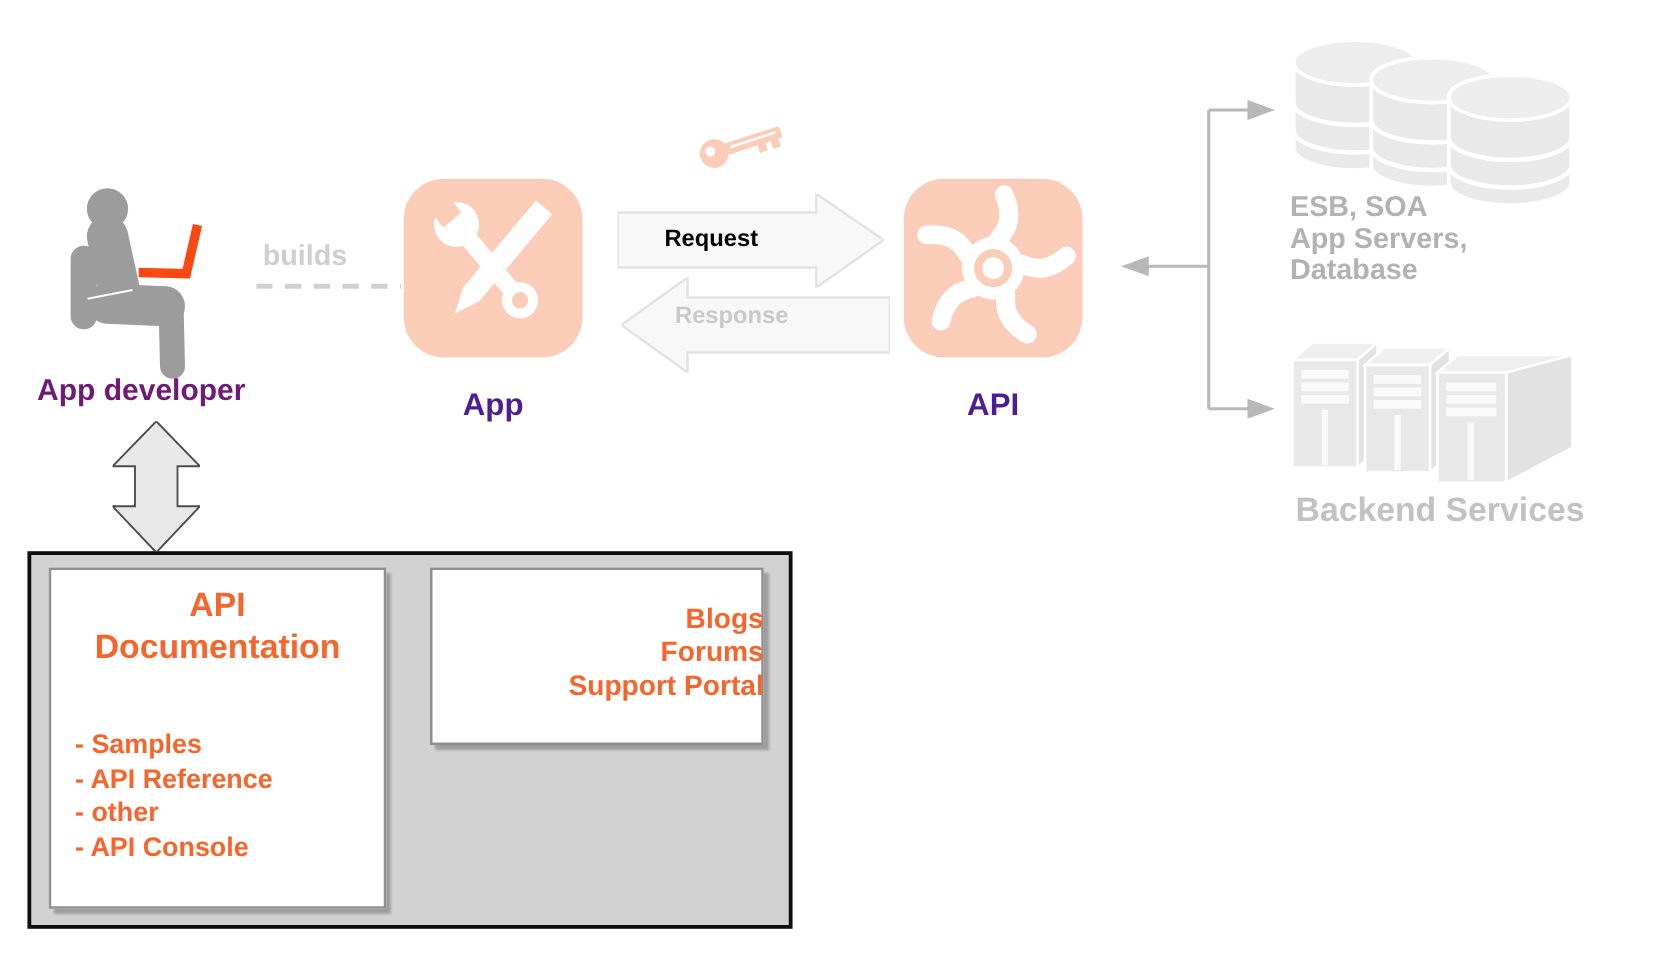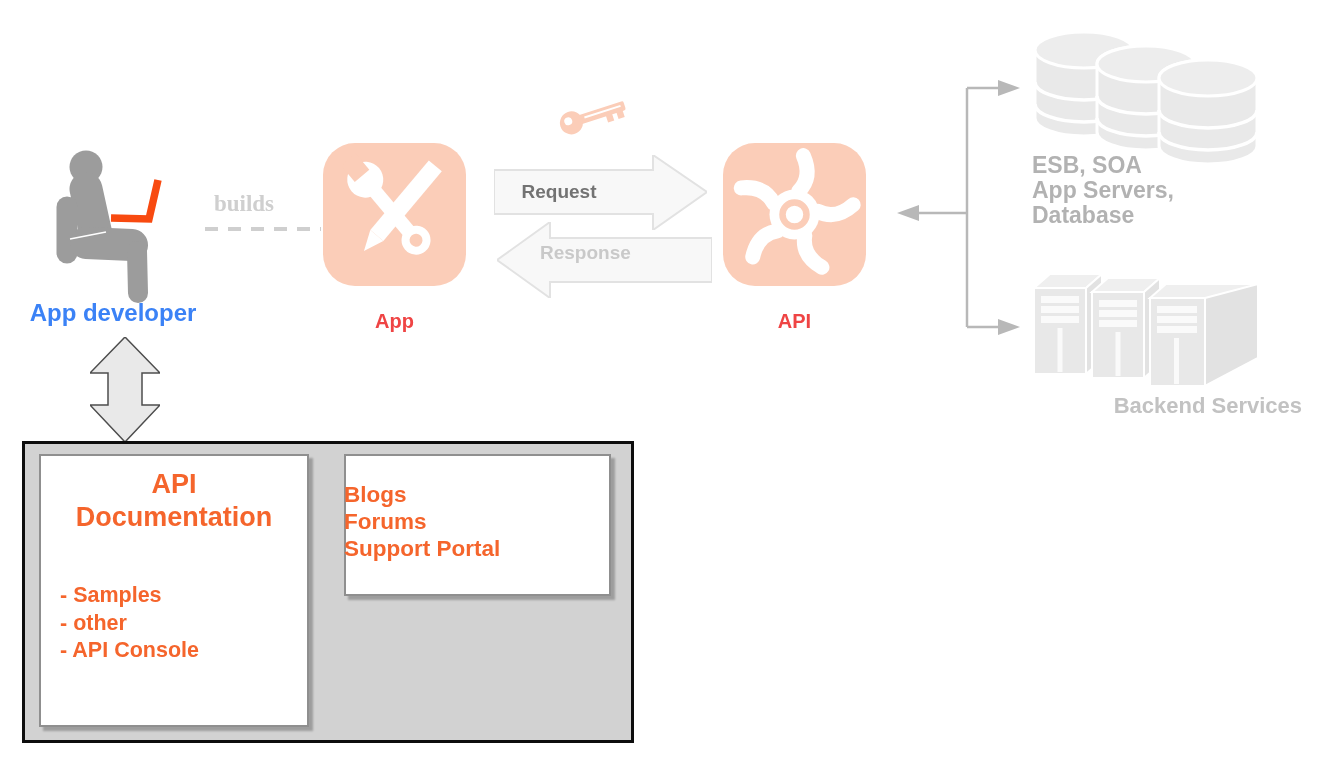--- a/index.html
+++ b/index.html
@@ -5,51 +5,51 @@
   * { margin:0; padding:0; box-sizing:border-box; }
   html,body { background:#fff; }
   body {
     width:1338px; height:770px; position:relative; overflow:hidden;
     font-family:"Liberation Sans", sans-serif; font-weight:bold;
   }
   .abs { position:absolute; }
   .preline { white-space:pre-line; }
   .ctr { text-align:center; }
 
-  .dev-label { left:15px; top:299px; width:196px; font-size:24px; color:#3b82f6; }
-  .builds-label { left:198px; top:191px; width:92px; font-size:23px; color:#cfcfcf; text-align:center;font-family:Liberation Serif, serif; }
+  .dev-label { left:15px; top:299px; width:196px; font-size:24px; color:#701a75; }
+  .builds-label { left:198px; top:191px; width:92px; font-size:23px; color:#cfcfcf; text-align:center; }
 
   .node-icon { width:143px; height:143px; border-radius:32px; background:#fbcdb8; }
   .app-icon { left:323px; top:143px; }
   .api-icon { left:723px; top:143px; }
-  .node-label { width:143px; font-size:20px; color:#ef4444; text-align:center; }
+  .node-label { width:143px; font-size:25px; color:#4c1d95; text-align:center; }
   .app-label { left:323px; top:310px; }
   .api-label { left:723px; top:310px; }
 
   .apikey-label { left:538px; top:127px; width:120px; font-size:23px; color:#c9c9c9; text-align:center;margin-top:44px; }
-  .request-label { left:480px; top:181px; width:158px; font-size:19px; color:#737373; text-align:center; }
+  .request-label { left:490px; top:181px; width:158px; font-size:19px; color:#000000; text-align:center; }
   .response-label { left:540px; top:242px; width:150px; font-size:19px; color:#c9c9c9; text-align:left; }
 
   .esb-label { left:1032px; top:153px; width:240px; font-size:23px; line-height:25px; color:#b2b2b2; text-align:left; }
-  .backend-label { left:1002px; top:393px; width:300px; font-size:22px; color:#c2c2c2; text-align:right; }
+  .backend-label { left:1002px; top:393px; width:300px; font-size:27px; color:#c2c2c2; text-align:center; }
 
   .panel {
     left:22px; top:441px; width:612px; height:302px;
     background:#d2d2d2; border:3px solid #0d0d0d;
   }
   .whitebox {
     position:absolute; background:#fff; border:2px solid #8f8f8f;
     box-shadow:4px 4px 2px rgba(0,0,0,0.25);
   }
   .doc-box { left:39px; top:454px; width:270px; height:273px; }
   .community-box { left:344px; top:454px; width:267px; height:142px; }
   .doc-title { left:39px; top:468px; width:270px; font-size:27px; line-height:33px; color:#f5652c; text-align:center; }
   .doc-items { left:60px; top:562px; width:240px; list-style:none;margin-top:20px; }
   .doc-items li { font-size:21.5px; line-height:27.5px; color:#f5652c; }
-  .community-text { left:344px; top:481px; width:267px; font-size:22.5px; line-height:27px; color:#f5652c; text-align:left; }
+  .community-text { left:344px; top:481px; width:267px; font-size:22.5px; line-height:27px; color:#f5652c; text-align:right; }
 </style>
 </head>
 <body>
 
 <svg class="abs" style="left:50px; top:145px;" width="120" height="160" viewBox="0 0 120 160">
   <circle cx="36" cy="22" r="16.5" fill="#9c9c9c"></circle>
   <path d="M36,44 L47,94" stroke="#9c9c9c" stroke-width="33" stroke-linecap="round" fill="none"></path>
   <path d="M17,62 L17,108" stroke="#9c9c9c" stroke-width="21" stroke-linecap="round" fill="none"></path>
   <path d="M36,98 L82,100" stroke="#9c9c9c" stroke-width="32" stroke-linecap="round" fill="none"></path>
   <path d="M87,106 L88,148" stroke="#9c9c9c" stroke-width="20" stroke-linecap="round" fill="none"></path>
@@ -196,20 +196,21 @@
   <polygon points="35,0 70,36 52,36 52,68 70,68 35,105 0,68 18,68 18,36 0,36" fill="#e9e9e9" stroke="#4d4d4d" stroke-width="1.5"></polygon>
 </svg>
 
 <div class="abs panel"></div>
 
 <div class="whitebox doc-box"></div>
 <div class="abs preline doc-title">API
 Documentation</div>
 <ul class="abs doc-items">
   <li>- Samples</li>
+  <li>- API Reference</li>
   <li>- other</li>
   <li>- API Console</li>
 </ul>
 
 <div class="whitebox community-box"></div>
 <div class="abs preline community-text">Blogs
 Forums
 Support Portal</div>
 
 </body></html>

